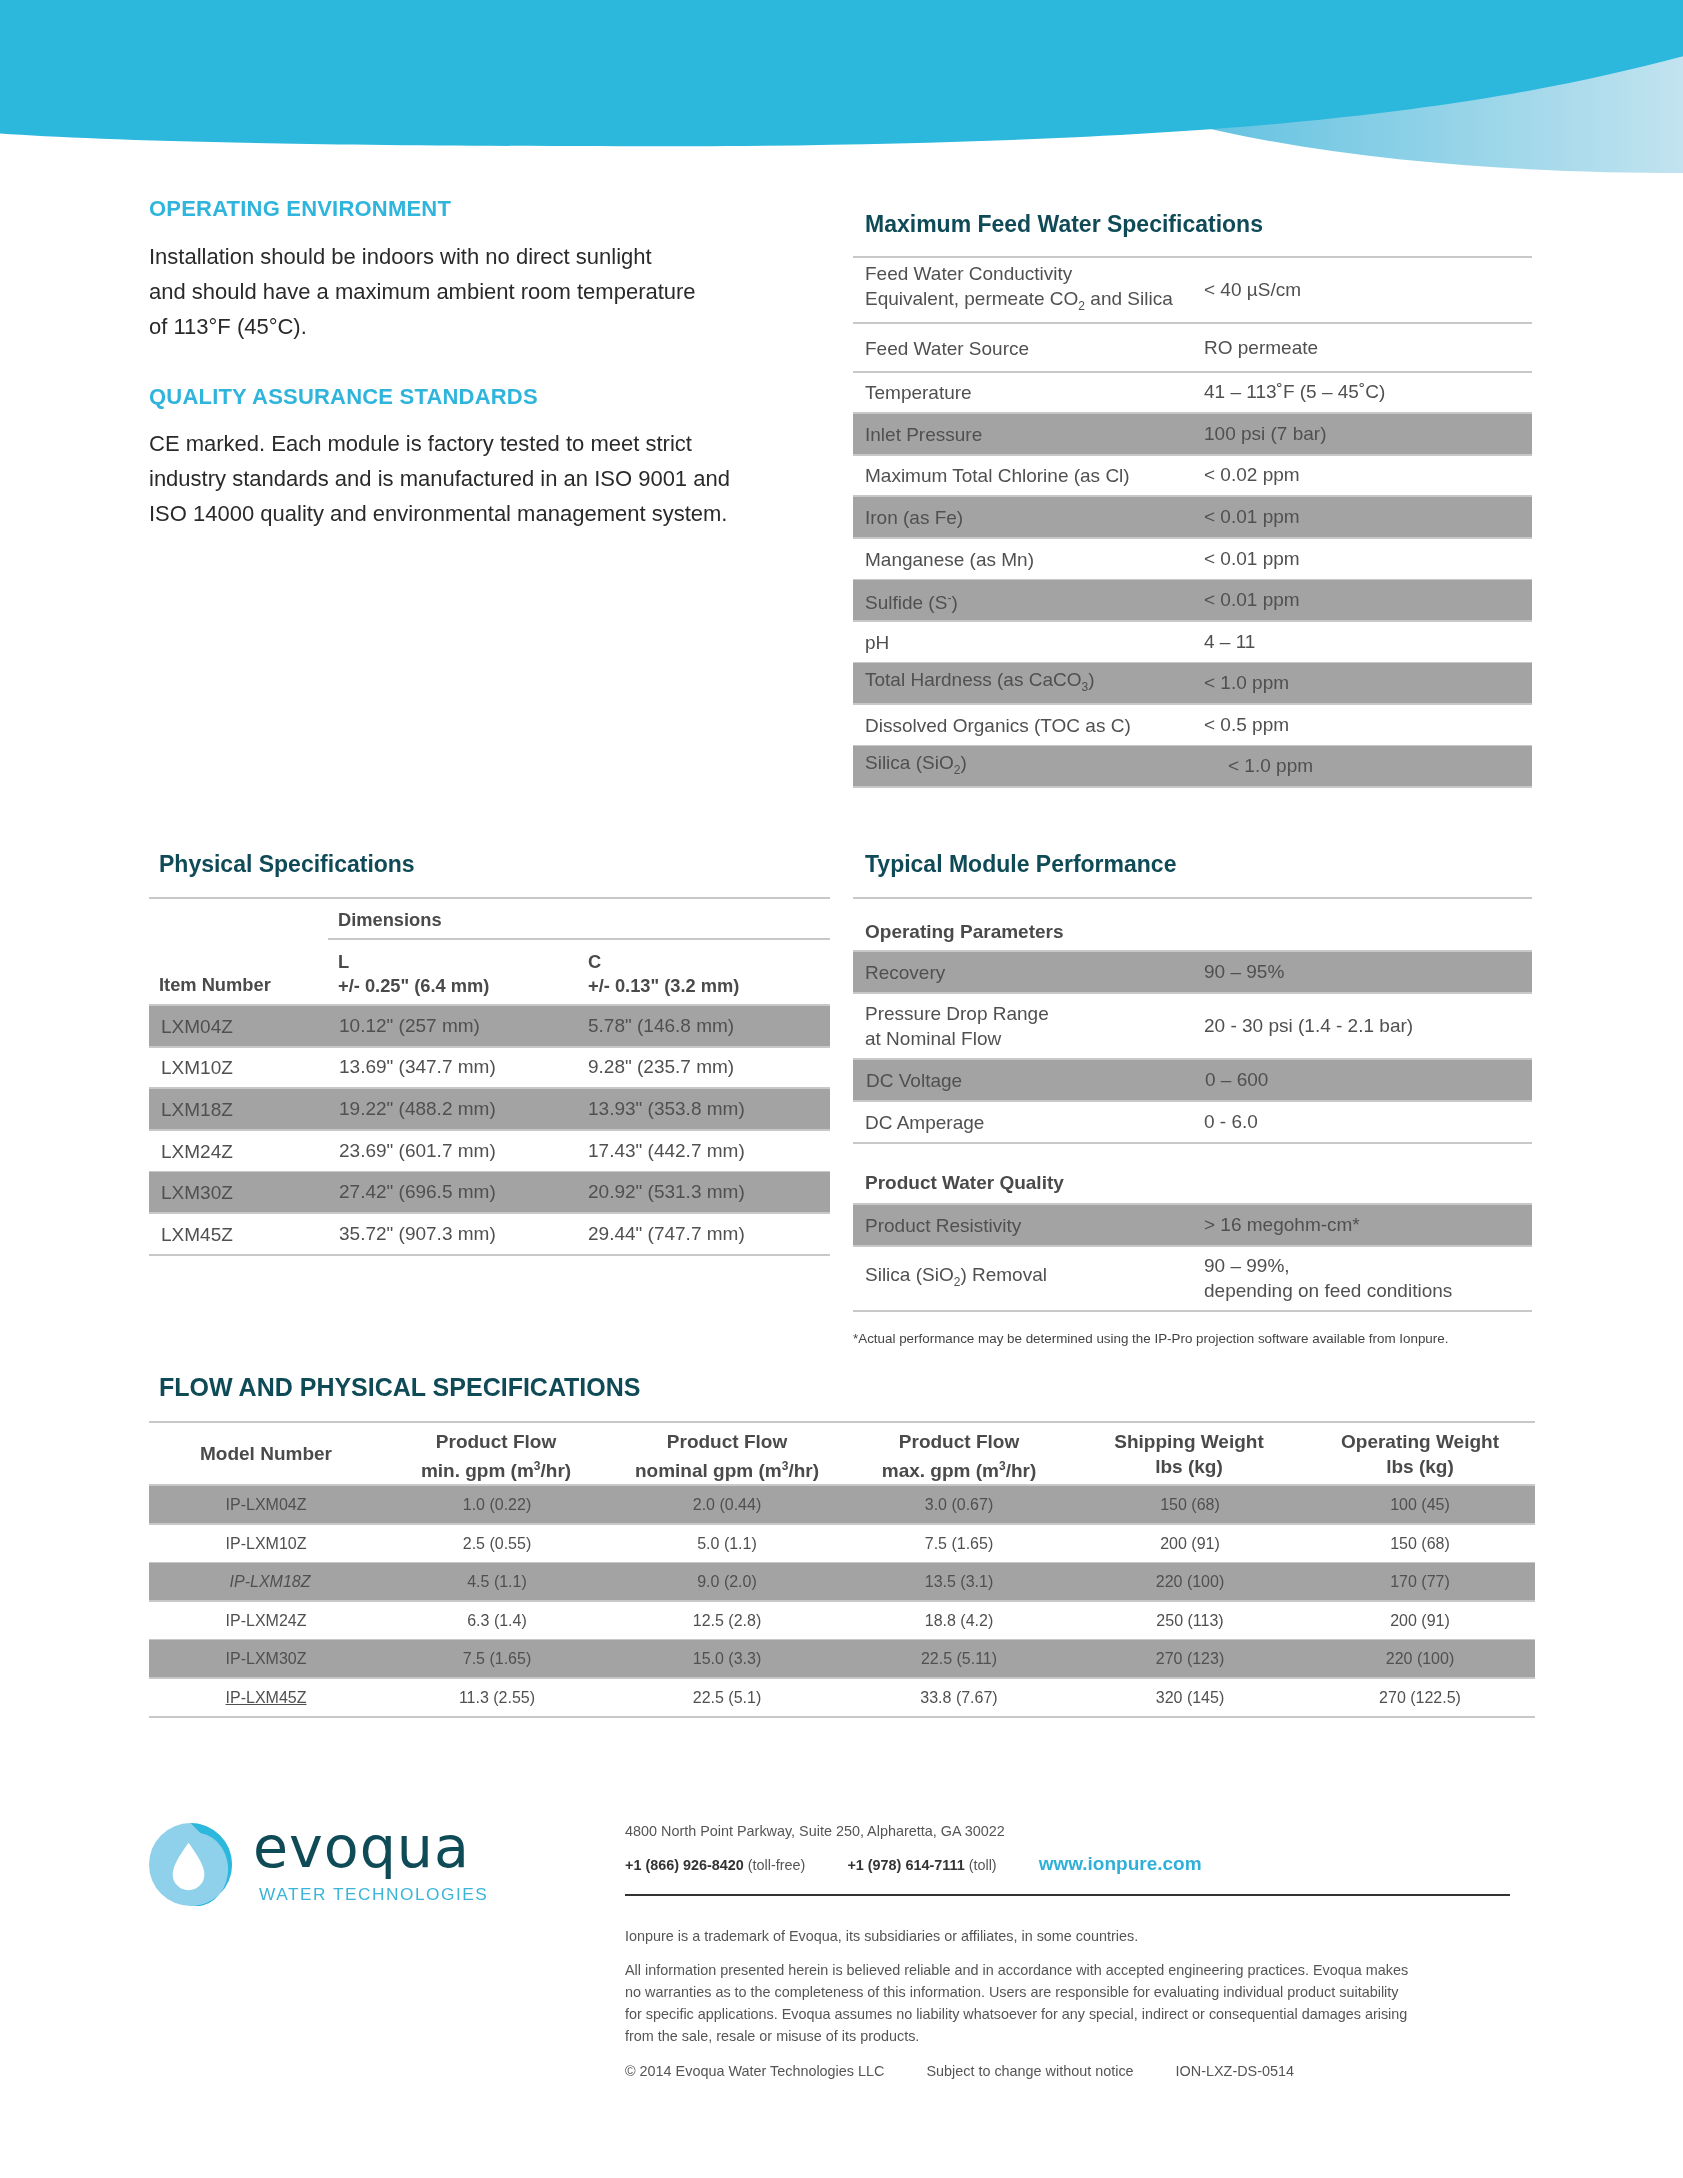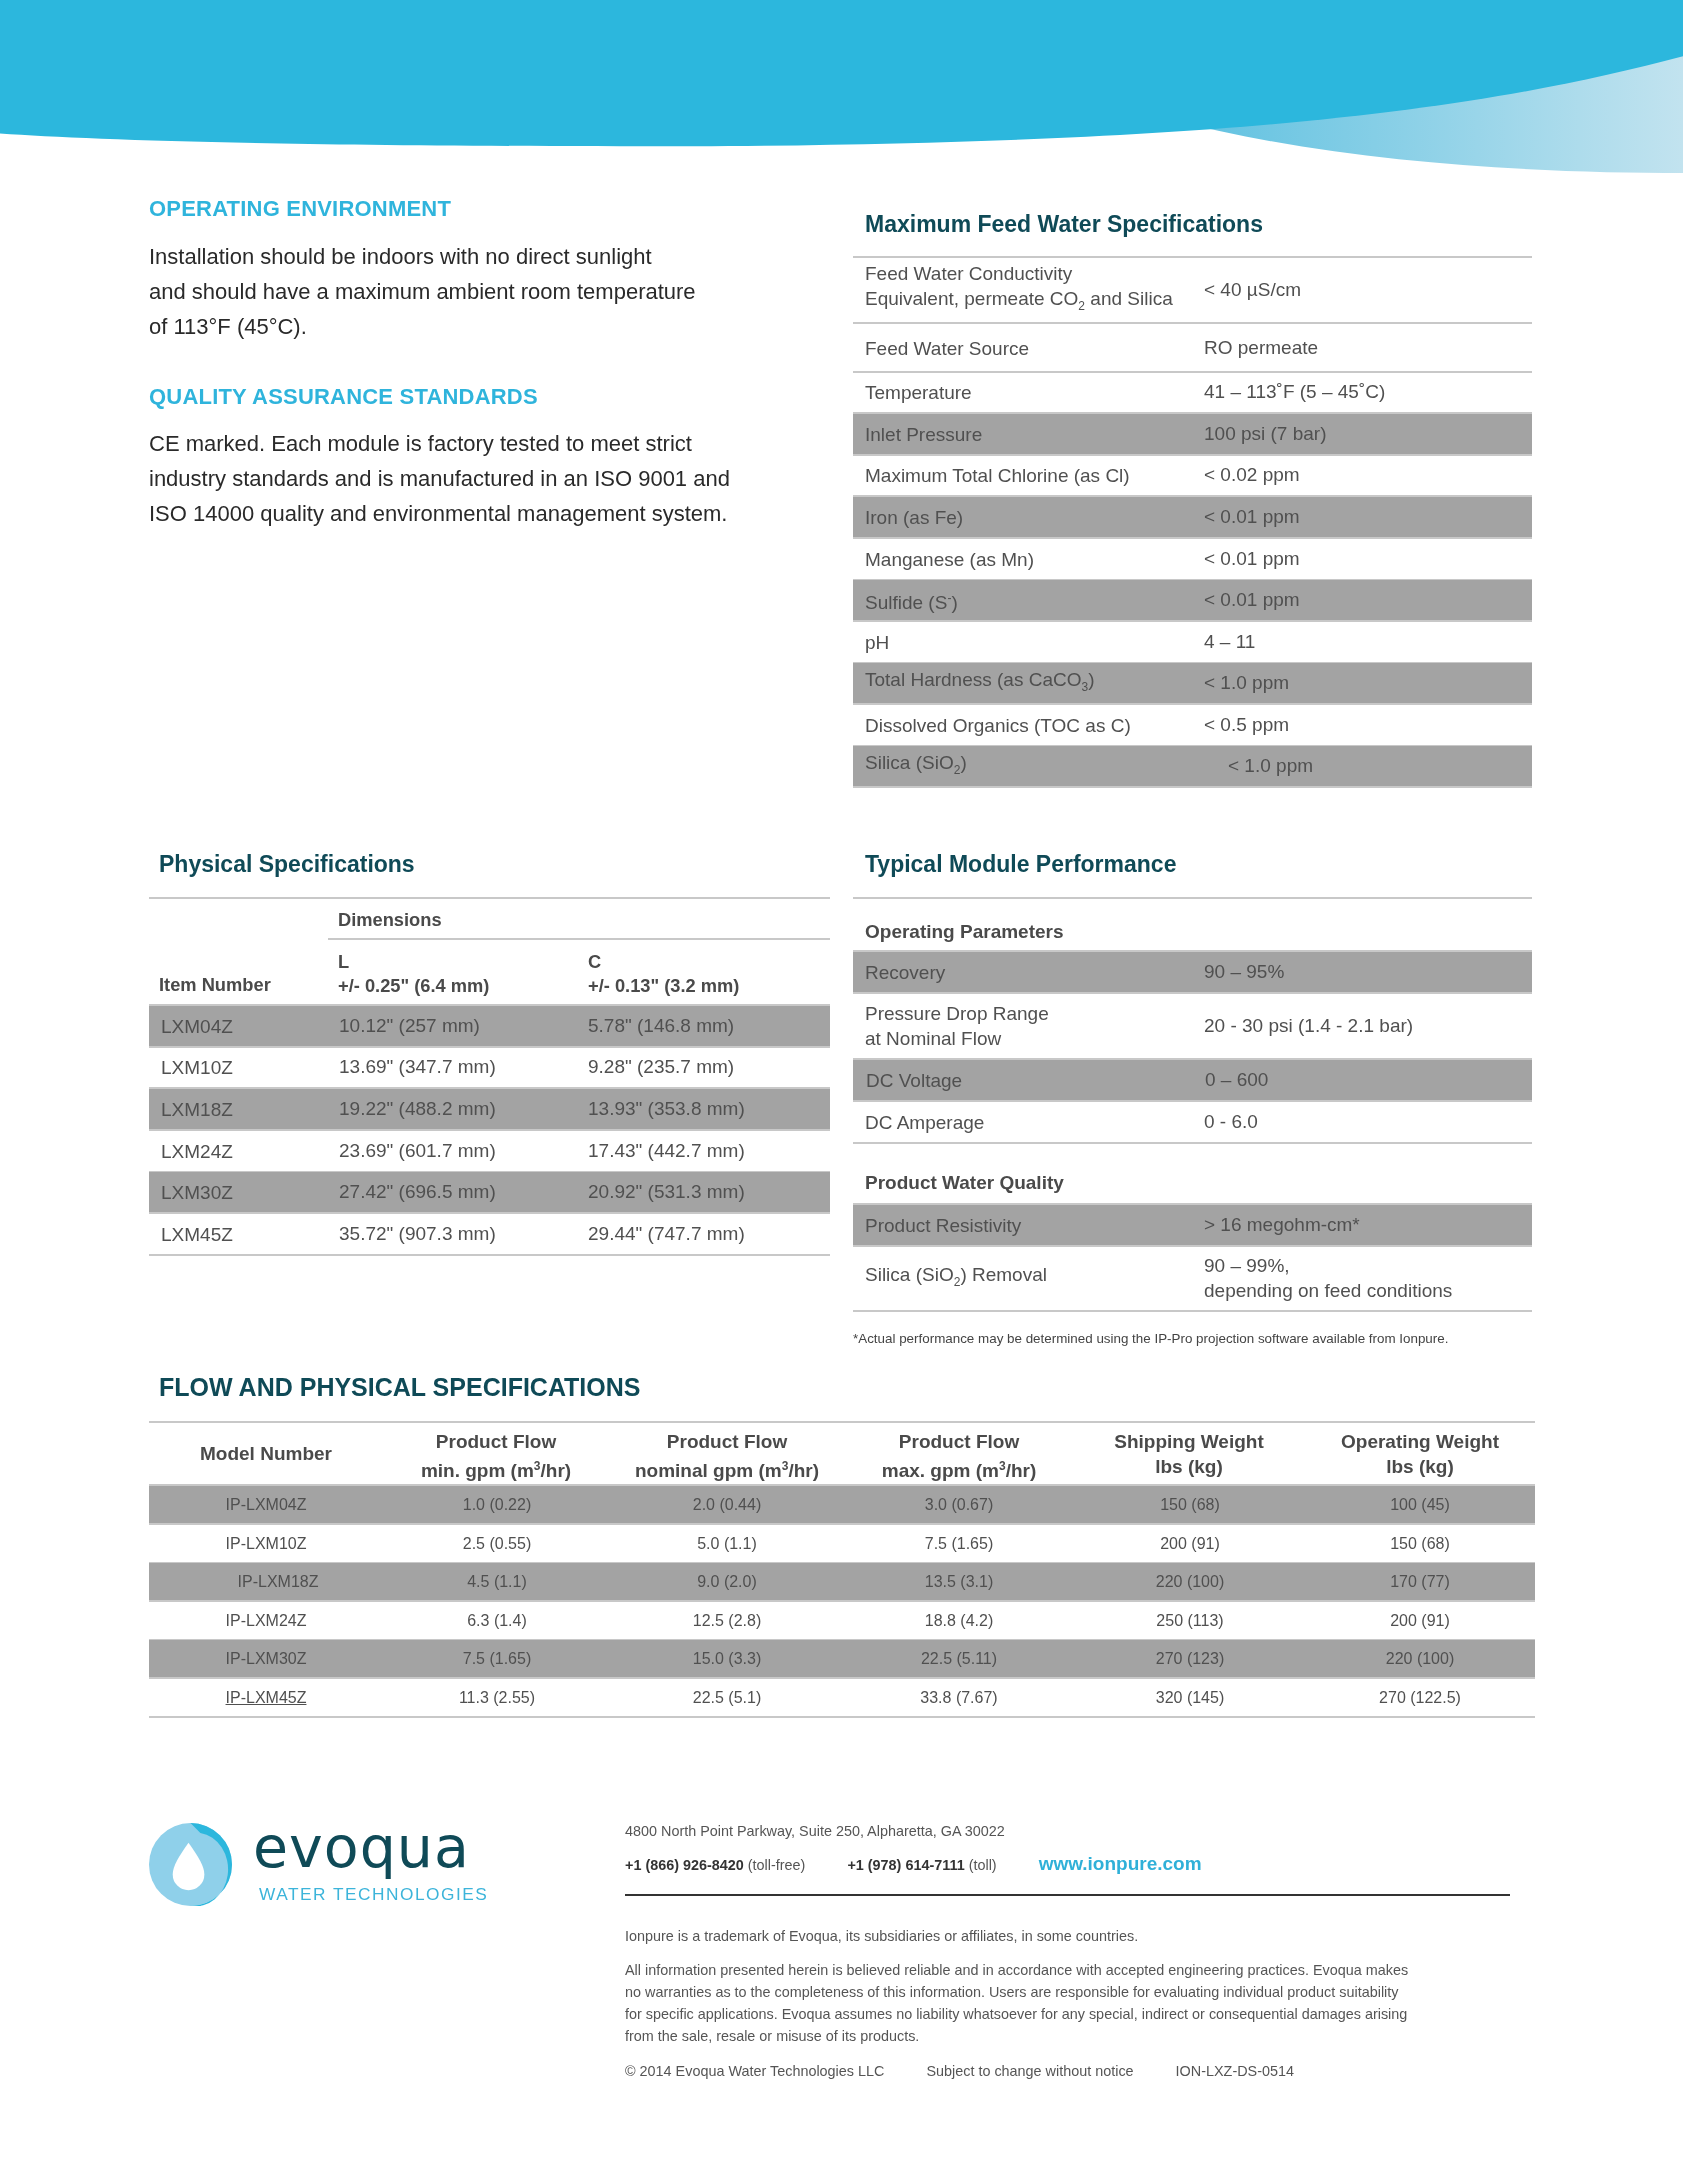--- a/index.html
+++ b/index.html
@@ -234,21 +234,21 @@
   </div>
   <div class="row" style="left:149px; width:1386px; top:1525px; height:39px;">
     <div class="cell" style="left:0; width:234px;">IP-LXM10Z</div>
     <div class="cell" style="left:234px; width:228px;">2.5 (0.55)</div>
     <div class="cell" style="left:461px; width:234px;">5.0 (1.1)</div>
     <div class="cell" style="left:695px; width:230px;">7.5 (1.65)</div>
     <div class="cell" style="left:925px; width:232px;">200 (91)</div>
     <div class="cell" style="left:1156px; width:230px;">150 (68)</div>
   </div>
   <div class="row shaded" style="left:149px; width:1386px; top:1563px; height:39px;">
-    <div class="cell" style="left:12px; width:234px;">IP-LXM18Z</div>
+    <div class="cell" style="left:4px; width:234px;font-style:italic;">IP-LXM18Z</div>
     <div class="cell" style="left:234px; width:228px;">4.5 (1.1)</div>
     <div class="cell" style="left:461px; width:234px;">9.0 (2.0)</div>
     <div class="cell" style="left:695px; width:230px;">13.5 (3.1)</div>
     <div class="cell" style="left:925px; width:232px;">220 (100)</div>
     <div class="cell" style="left:1156px; width:230px;">170 (77)</div>
   </div>
   <div class="row" style="left:149px; width:1386px; top:1602px; height:39px;">
     <div class="cell" style="left:0; width:234px;">IP-LXM24Z</div>
     <div class="cell" style="left:234px; width:228px;">6.3 (1.4)</div>
     <div class="cell" style="left:461px; width:234px;">12.5 (2.8)</div>

